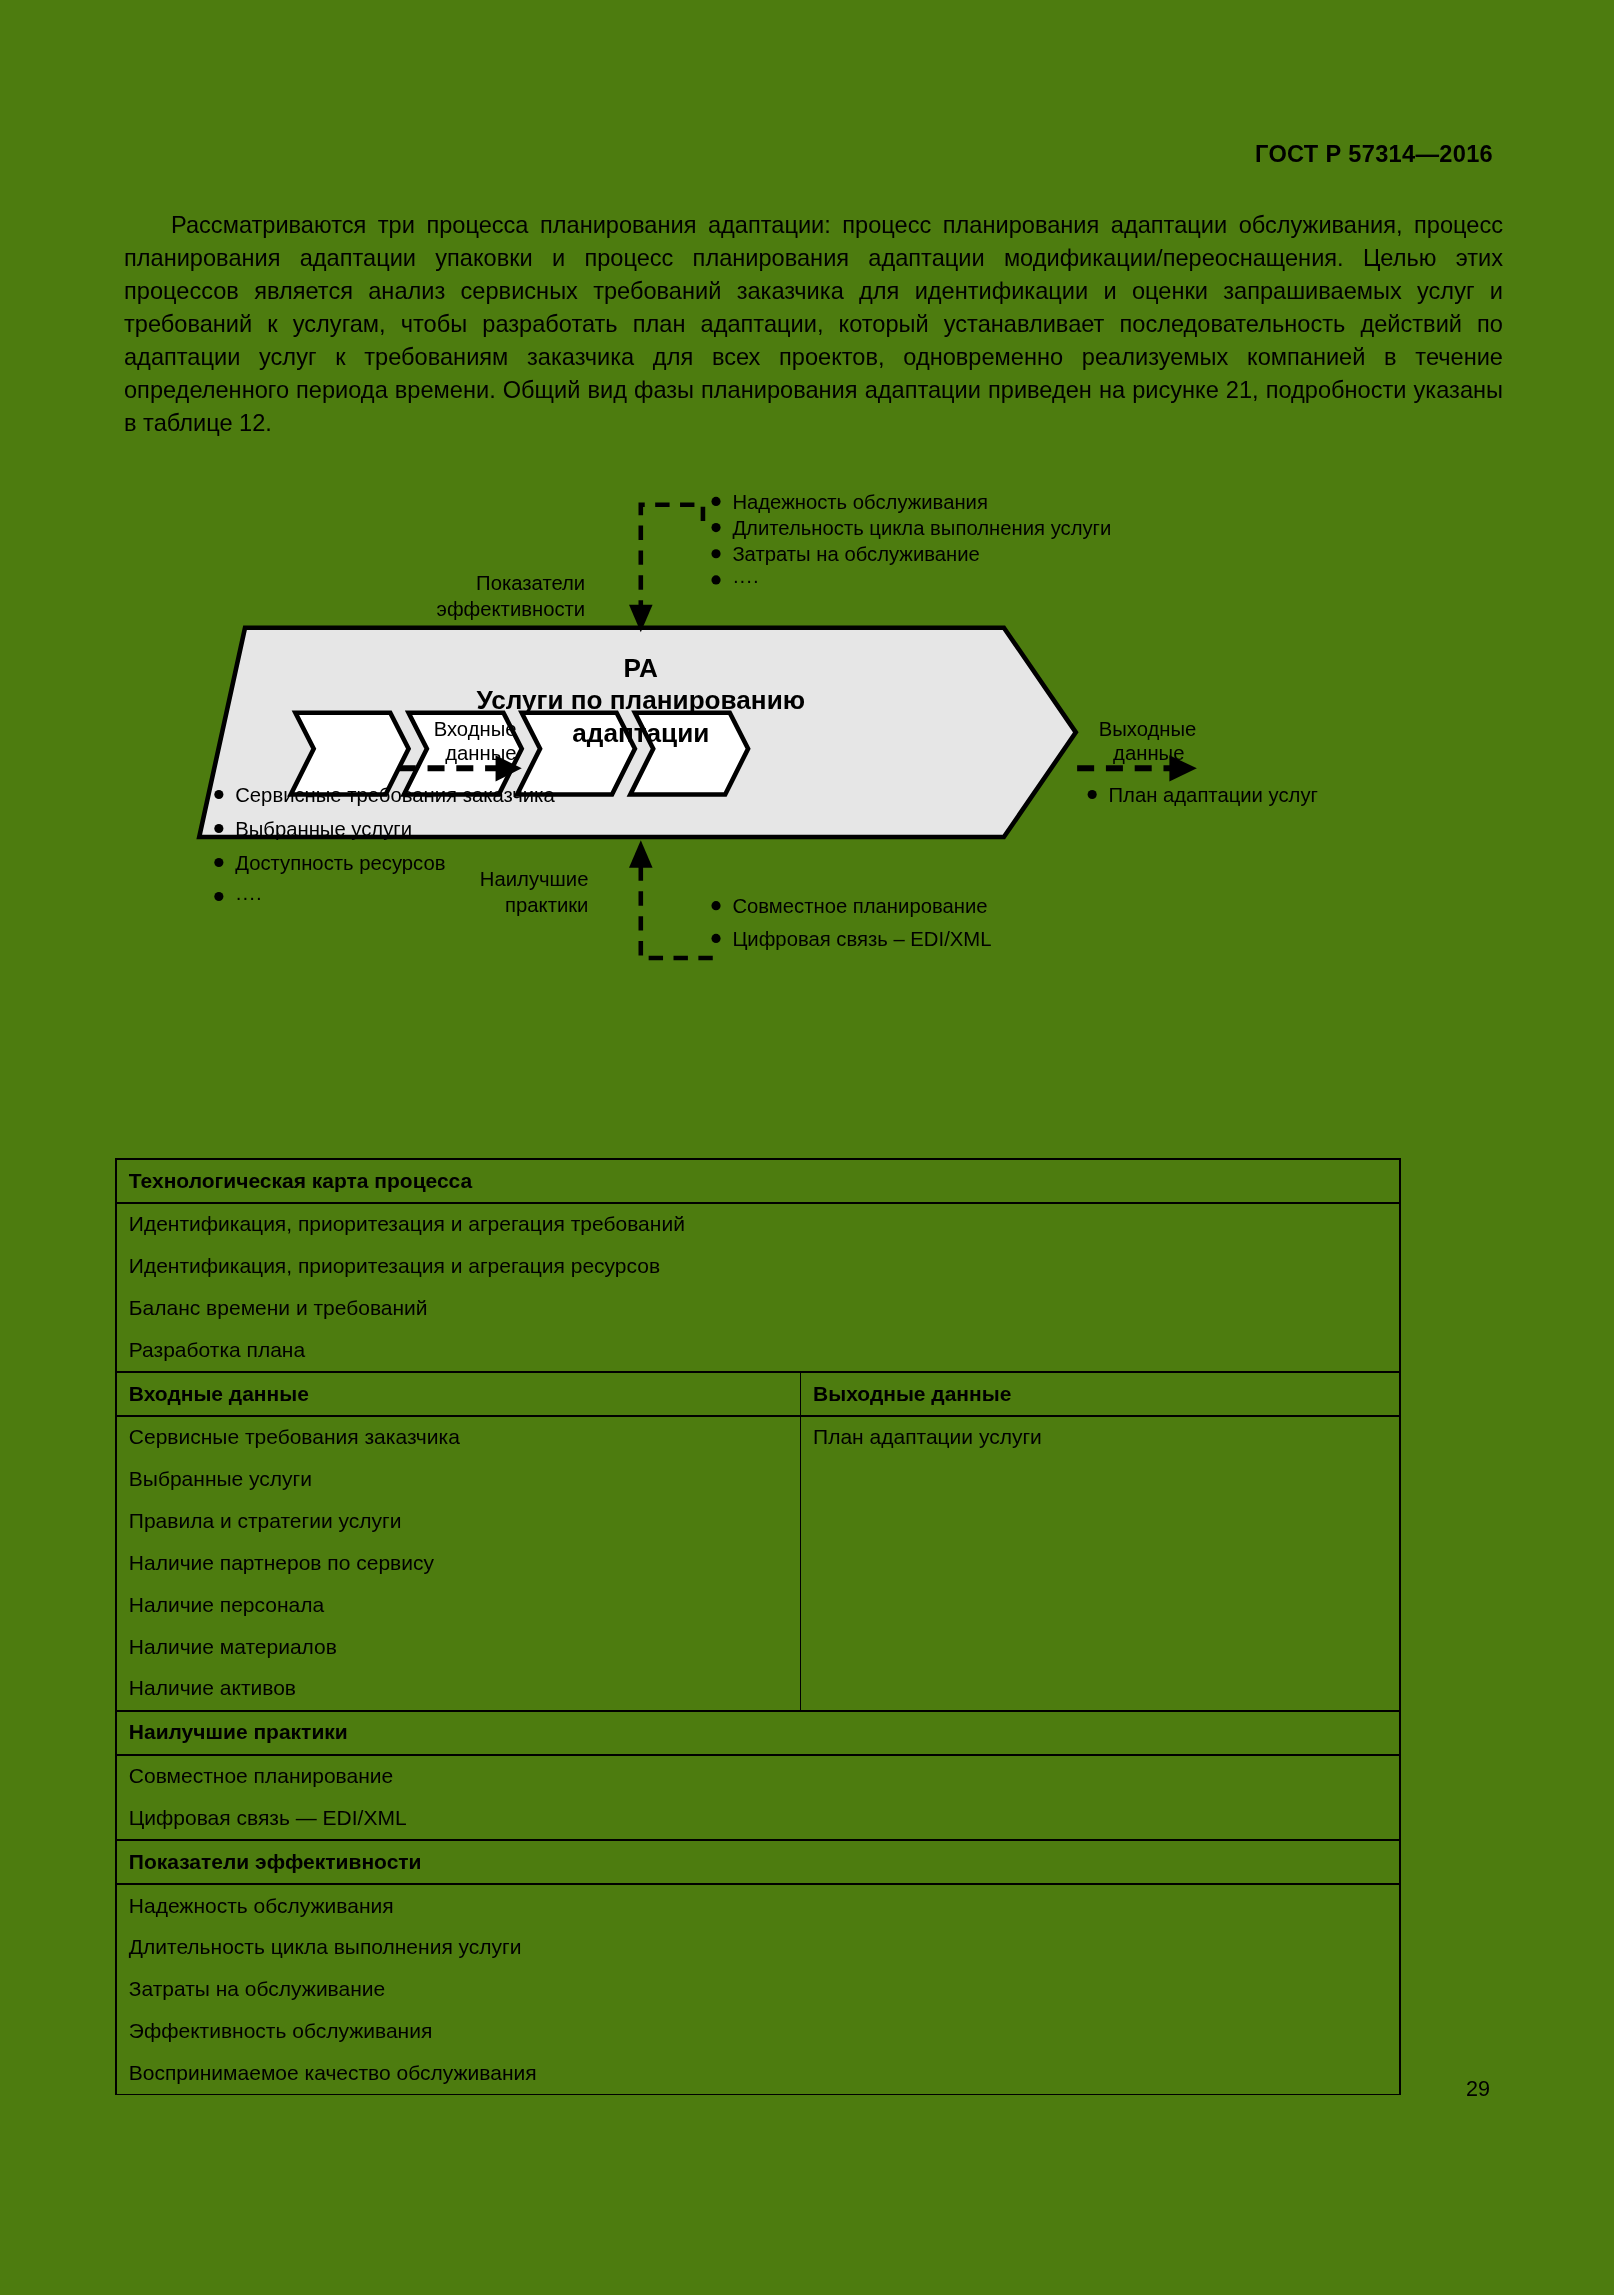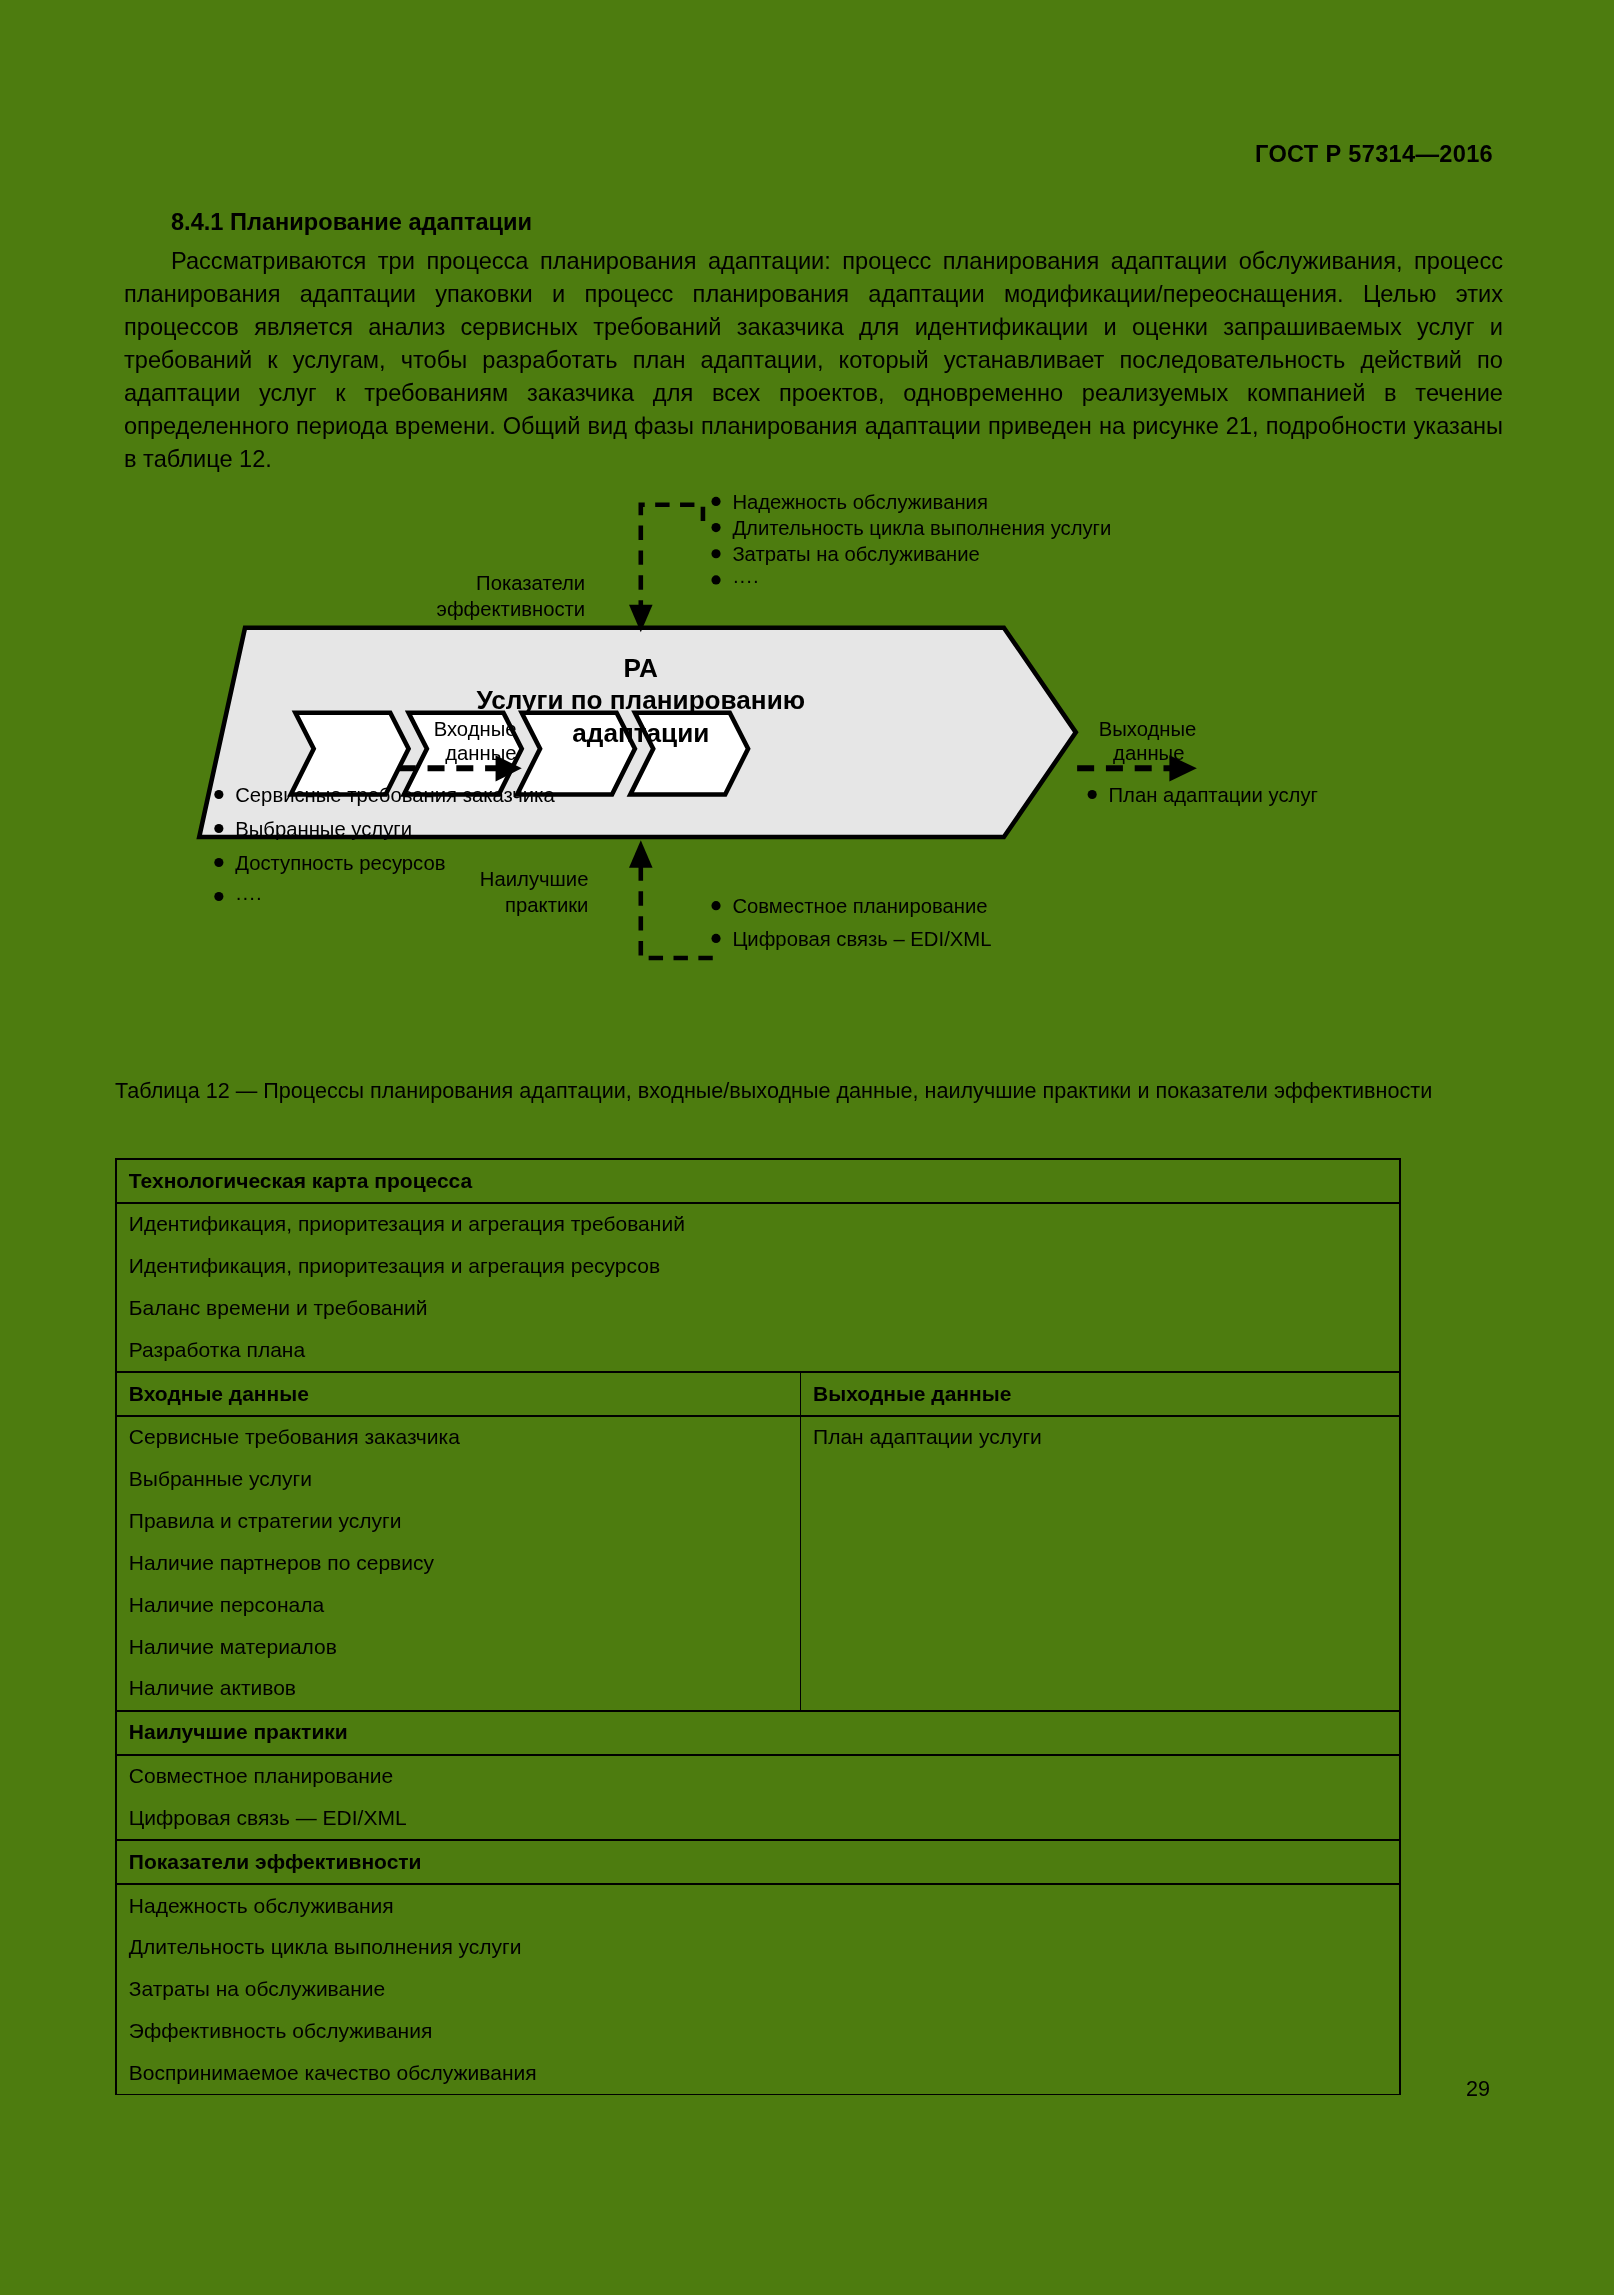--- a/index.html
+++ b/index.html
@@ -125,21 +125,20 @@
   }
 </style>
 </head>
 <body>
 
 <div class="page">
 
   <div class="doc-header">ГОСТ Р 57314—2016</div>
 
   <div class="content">
-    <h3 class="clause-title">8.4.1 Планирование адаптации</h3>
     <p class="para">Рассматриваются три процесса планирования адаптации: процесс планирования адаптации обслуживания, процесс планирования адаптации упаковки и процесс планирования адаптации модификации/переоснащения. Целью этих процессов является анализ сервисных требований заказчика для идентификации и оценки запрашиваемых услуг и требований к услугам, чтобы разработать план адаптации, который устанавливает последовательность действий по адаптации услуг к требованиям заказчика для всех проектов, одновременно реализуемых компанией в течение определенного периода времени. Общий вид фазы планирования адаптации приведен на рисунке 21, подробности указаны в таблице 12.</p>
   </div>
 
   <div class="figure">
     <svg class="fig-svg" width="1379" height="543" viewBox="0 0 2108 830" xmlns="http://www.w3.org/2000/svg">
 
       <polygon points="185,0 1345,0 1455,160 1345,320 115,320 185,0" transform="translate(0,215)" fill="#e6e6e6" stroke="#000000" stroke-width="7"></polygon>
 
       <g fill="#ffffff" stroke="#000000" stroke-width="7">
         <polygon points="262,345 407,345 435,400 400,470 255,470 290,400"></polygon>
@@ -211,21 +210,20 @@
       <g font-family="Liberation Sans, sans-serif" font-size="31">
         <circle cx="905" cy="640" r="7" fill="#000000"></circle>
         <text x="930" y="651">Совместное планирование</text>
         <circle cx="905" cy="690" r="7" fill="#000000"></circle>
         <text x="930" y="701">Цифровая связь – EDI/XML</text>
       </g>
     </svg>
   </div>
 
 
-  <div class="table-caption">Таблица 12 — Процессы планирования адаптации, входные/выходные данные, наилучшие практики и показатели эффективности</div>
 
   <div class="tbl-wrap">
     <table class="gost">
       <tbody>
         <tr class="outer-top">
           <td class="hdr outer-l outer-r" colspan="2">Технологическая карта процесса</td>
         </tr>
 
         <tr>
           <td class="outer-l outer-r no-bb" colspan="2">Идентификация, приоритезация и агрегация требований</td>

